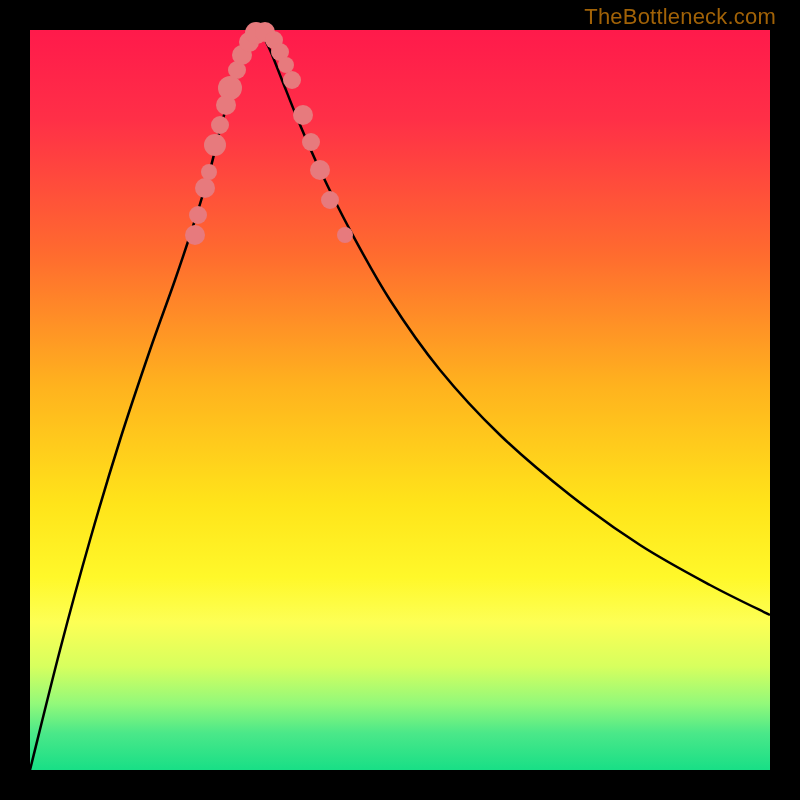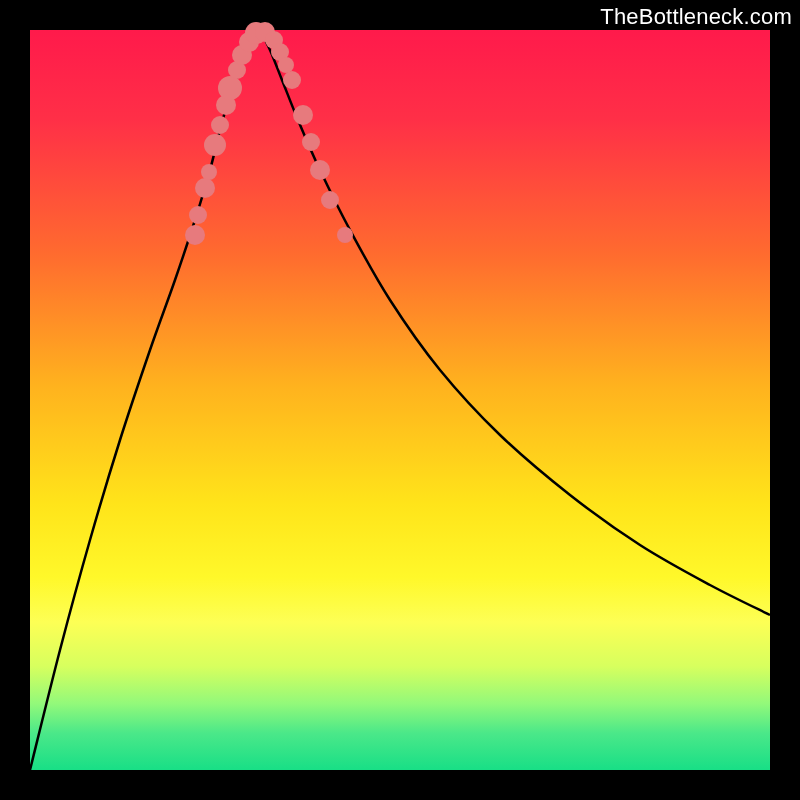--- a/index.html
+++ b/index.html
@@ -22,22 +22,22 @@
   .gradient {
     position: absolute;
     left: 0;
     top: 0;
     width: 100%;
     height: 100%;
   }
   .watermark {
     position: absolute;
     top: 4px;
-    right: 8px;
-    color: #ffffff;
+    right: 24px;
+    color: #a16207;
     font-size: 22px;
     font-weight: 500;
     letter-spacing: 0.2px;
   }
   svg.curves {
     position: absolute;
     left: 0;
     top: 0;
     width: 100%;
     height: 100%;

